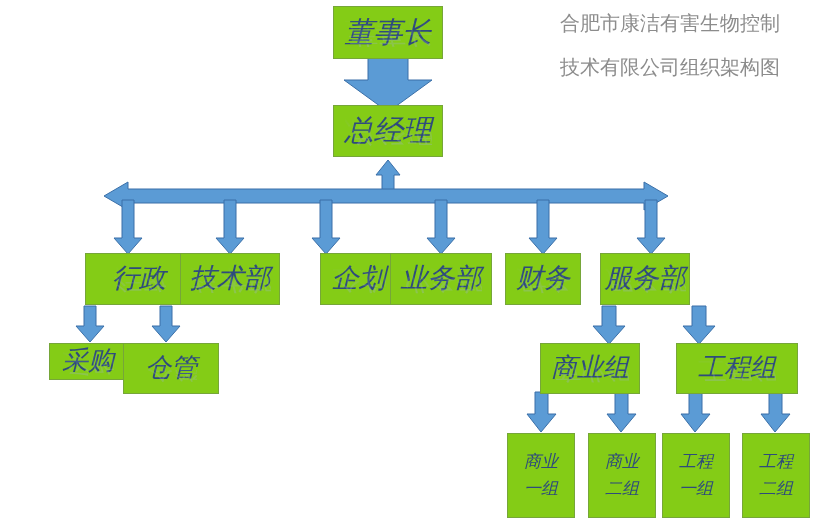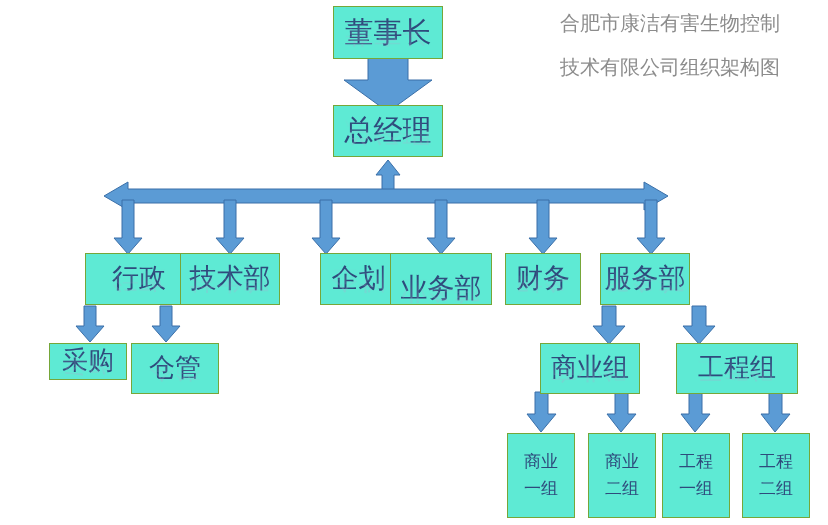--- a/index.html
+++ b/index.html
@@ -28,25 +28,26 @@
     letter-spacing: 0px;
     white-space: nowrap;
     user-select: none;
   }
 
   
   .node {
     position: absolute;
     box-sizing: border-box;
     border: 1px solid #76a639;
-    background: #5eead4;
+    background: #84cc16;
     display: flex;
     align-items: center;
     justify-content: center;
     z-index: 5;
+    font-style: italic;
   }
   .node .label {
     color: #2e4b7c;
     font-family: "Liberation Serif", "DejaVu Serif", serif;
     font-weight: 400;
     white-space: nowrap;
     text-align: center;
     line-height: 1.1;
     position: relative;
   }
@@ -131,37 +132,37 @@
   </div>
 
   <div class="node lvl2" style="left:180px; top:253px; width:100px; height:52px;">
     <span class="label" data-mirror="技术部">技术部</span>
   </div>
 
   <div class="node lvl2" style="left:288px; top:253px; width:77px; height:52px;margin-left:32px;">
     <span class="label" data-mirror="企划">企划</span>
   </div>
 
-  <div class="node lvl2" style="left:390px; top:253px; width:102px; height:52px;align-items:flex-end;">
+  <div class="node lvl2" style="left:390px; top:253px; width:102px; height:52px;">
     <span class="label" data-mirror="业务部">业务部</span>
   </div>
 
   <div class="node lvl2" style="left:505px; top:253px; width:76px; height:52px;">
     <span class="label" data-mirror="财务">财务</span>
   </div>
 
   <div class="node lvl2" style="left:600px; top:253px; width:90px; height:52px;">
     <span class="label" data-mirror="服务部">服务部</span>
   </div>
 
   <div class="node lvl3" style="left:49px; top:343px; width:78px; height:37px;">
     <span class="label" data-mirror="采购">采购</span>
   </div>
 
-  <div class="node lvl3" style="left:131px; top:343px; width:88px; height:51px;">
+  <div class="node lvl3" style="left:123px; top:343px; width:96px; height:51px;">
     <span class="label" data-mirror="仓管">仓管</span>
   </div>
 
   <div class="node lvl3" style="left:540px; top:343px; width:100px; height:51px;">
     <span class="label" data-mirror="商业组">商业组</span>
   </div>
 
   <div class="node lvl3" style="left:676px; top:343px; width:122px; height:51px;">
     <span class="label" data-mirror="工程组">工程组</span>
   </div>

